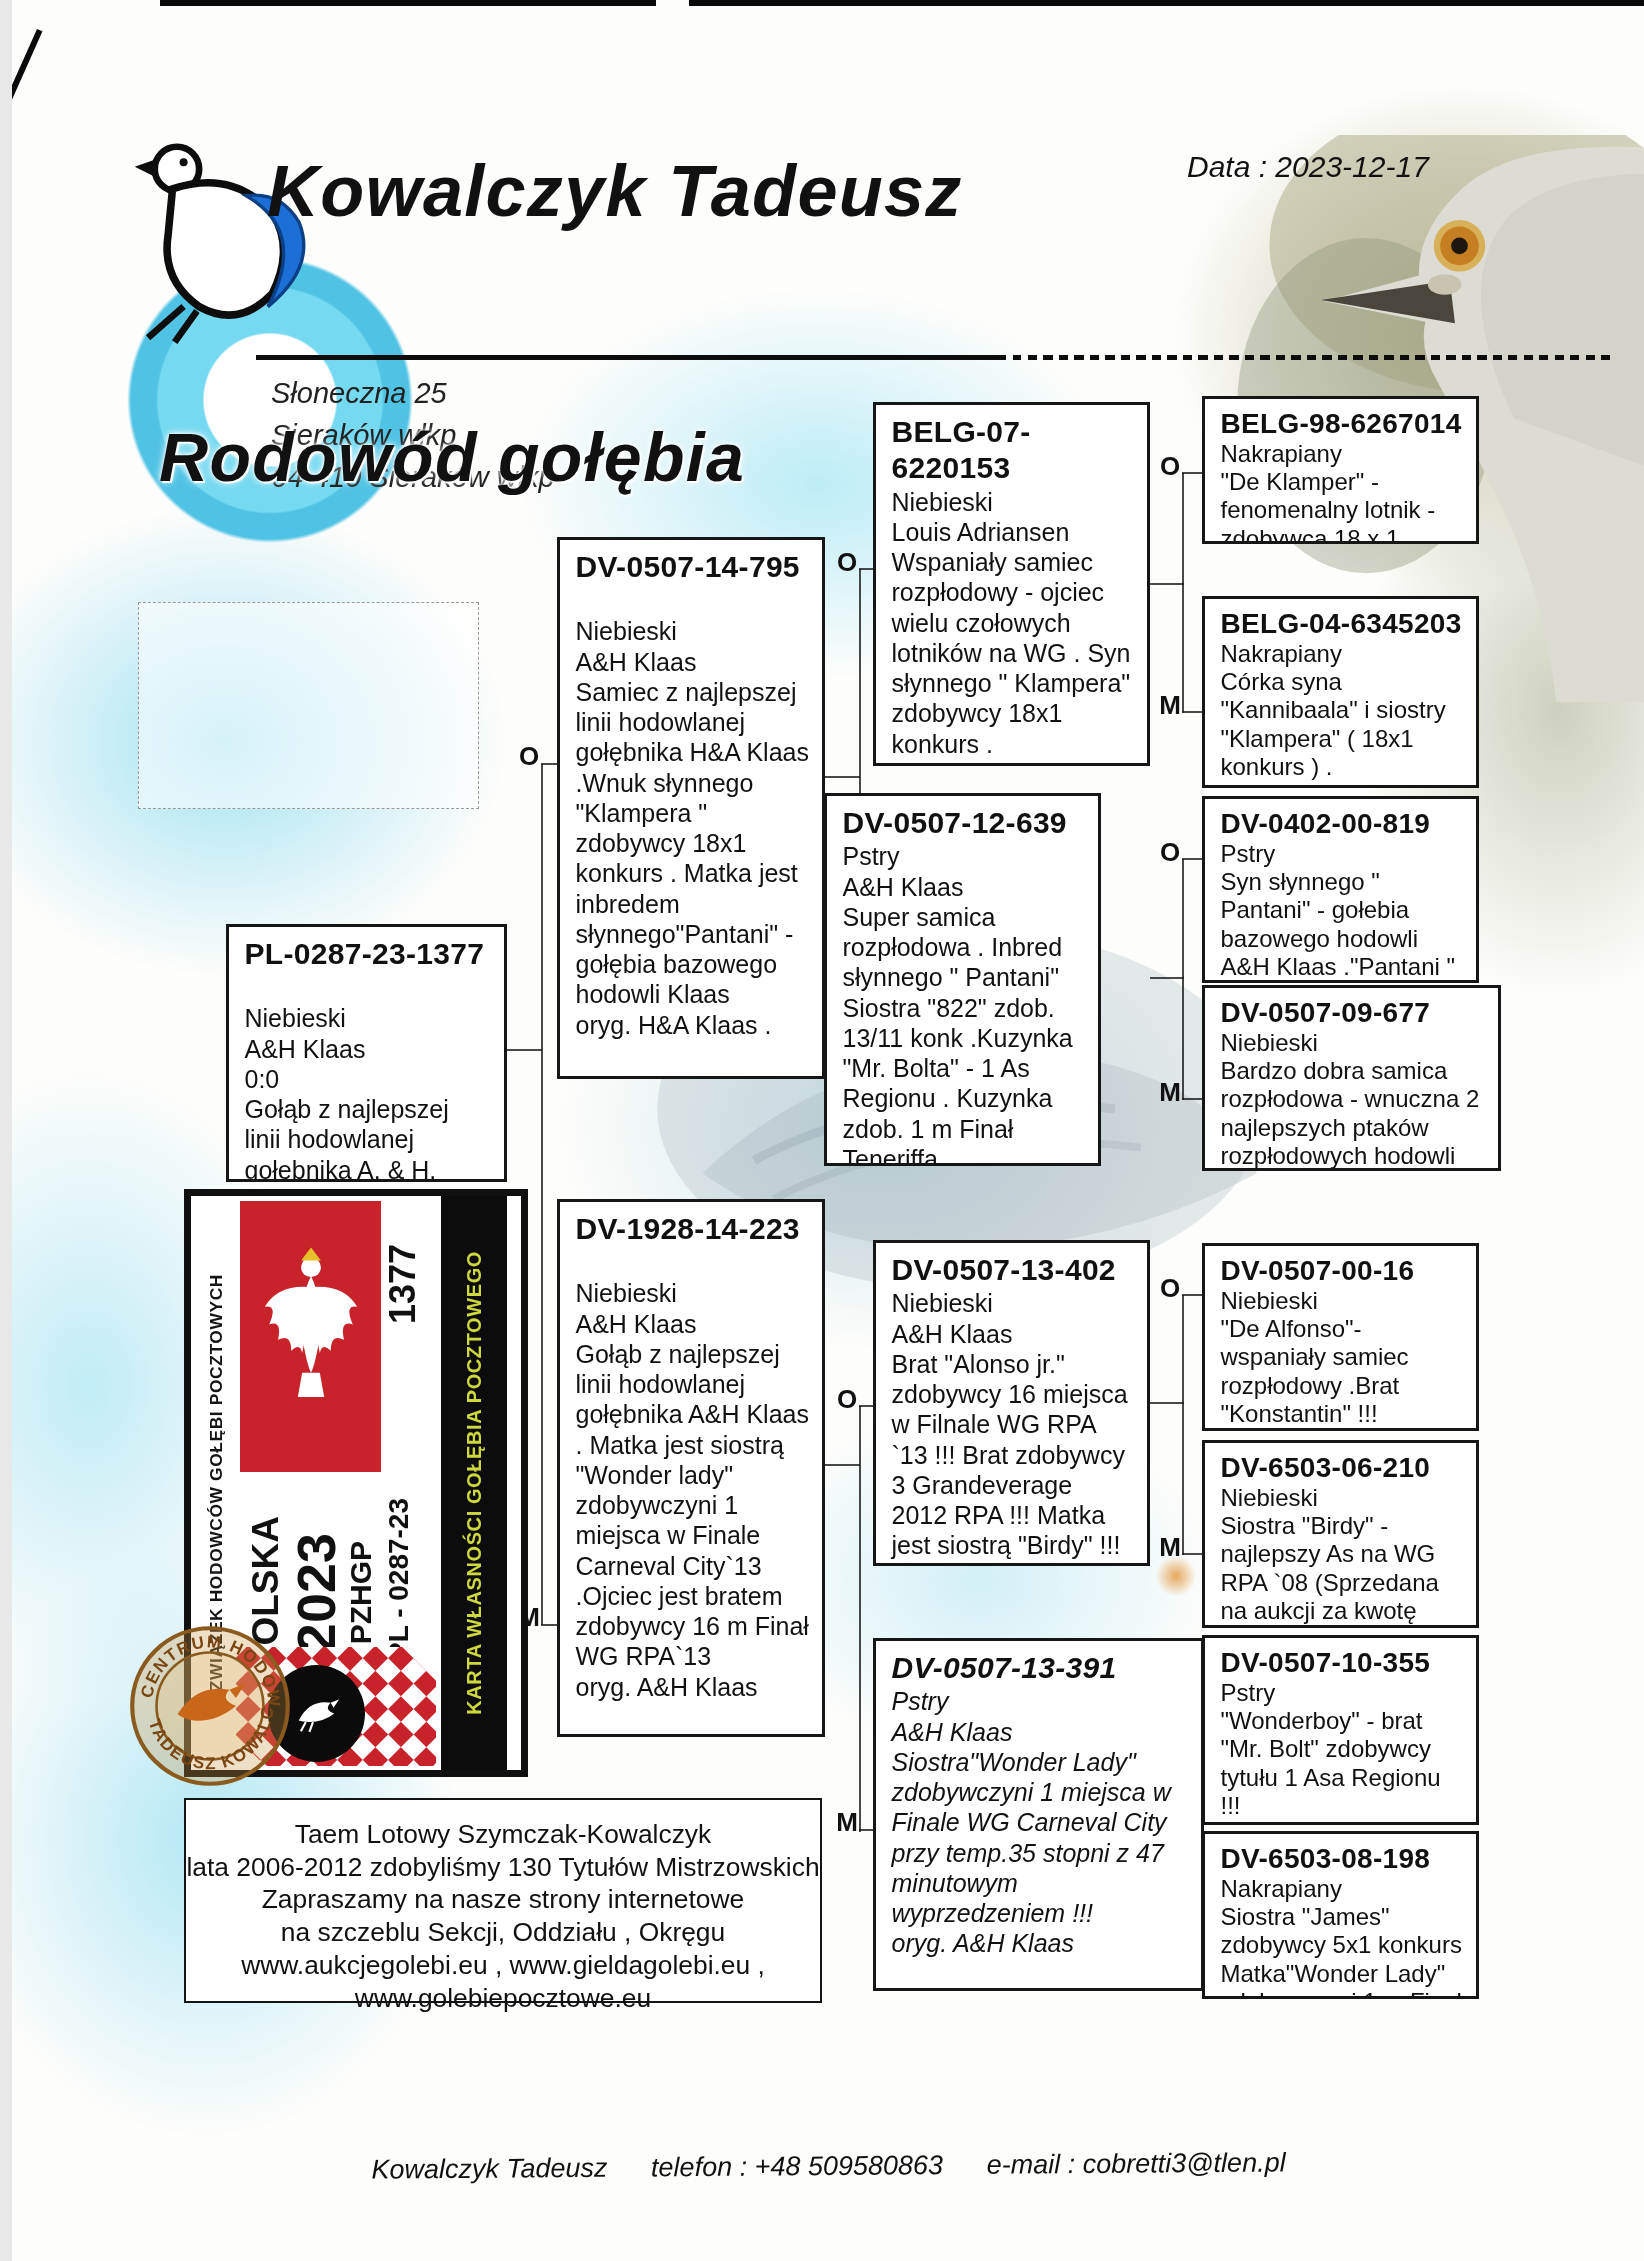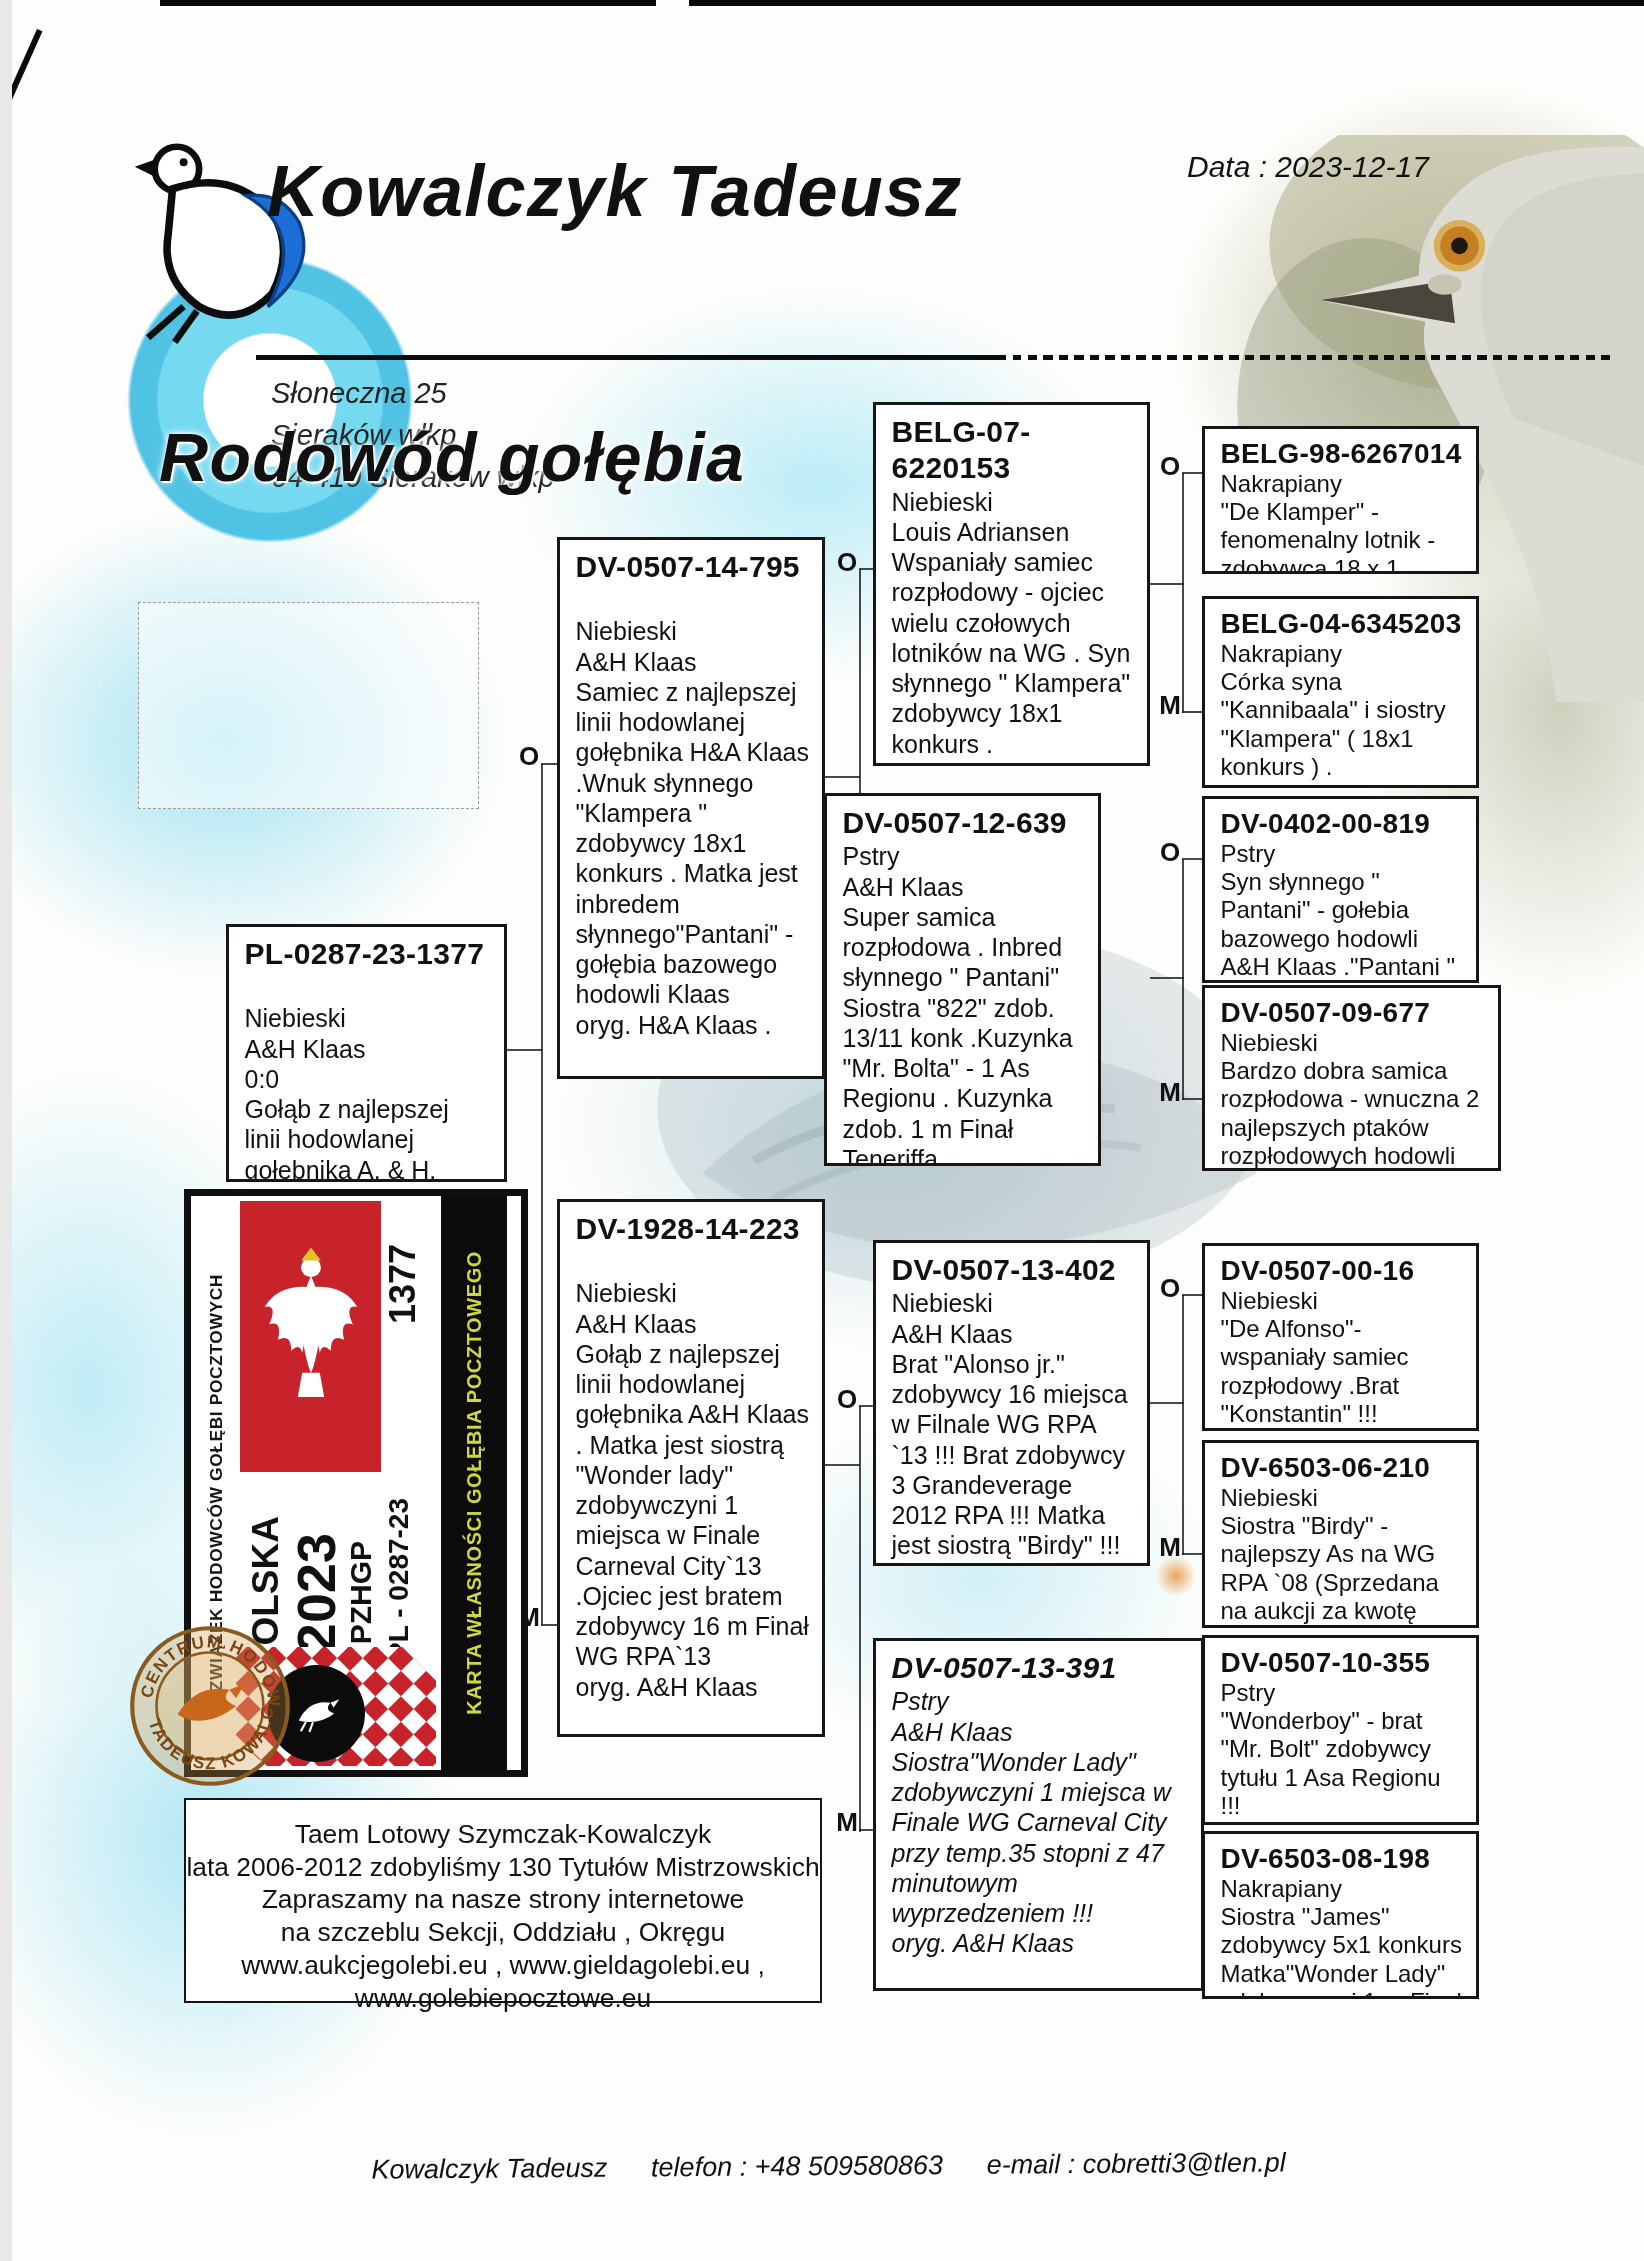--- a/index.html
+++ b/index.html
@@ -216,21 +216,21 @@
     <div class="line">Brat "Alonso jr." zdobywcy 16 miejsca w Filnale WG RPA `13 !!! Brat zdobywcy 3 Grandeverage 2012 RPA !!! Matka jest siostrą "Birdy" !!!</div>
   </div>
   <div class="pbox" style="left:861px;top:1638px;width:331px;height:353px;font-style:italic;">
     <div class="ring">DV-0507-13-391</div>
     <div class="line">Pstry</div>
     <div class="line">A&amp;H Klaas</div>
     <div class="line">Siostra"Wonder Lady" zdobywczyni 1 miejsca w Finale WG Carneval City przy temp.35 stopni z 47 minutowym wyprzedzeniem !!!</div>
     <div class="line">oryg. A&amp;H Klaas</div>
   </div>
 
-  <div class="pbox g4" style="left:1190px;top:426px;width:277px;height:148px;">
+  <div class="pbox g4" style="left:1190px;top:396px;width:277px;height:148px;">
     <div class="ring">BELG-98-6267014</div>
     <div class="line">Nakrapiany</div>
     <div class="line">"De Klamper" - fenomenalny lotnik - zdobywca 18 x 1 konkurs !!! Super</div>
   </div>
   <div class="pbox g4" style="left:1190px;top:596px;width:277px;height:192px;">
     <div class="ring">BELG-04-6345203</div>
     <div class="line">Nakrapiany</div>
     <div class="line">Córka syna "Kannibaala" i siostry "Klampera" ( 18x1 konkurs ) .</div>
   </div>
   <div class="pbox g4" style="left:1190px;top:796px;width:277px;height:187px;">

